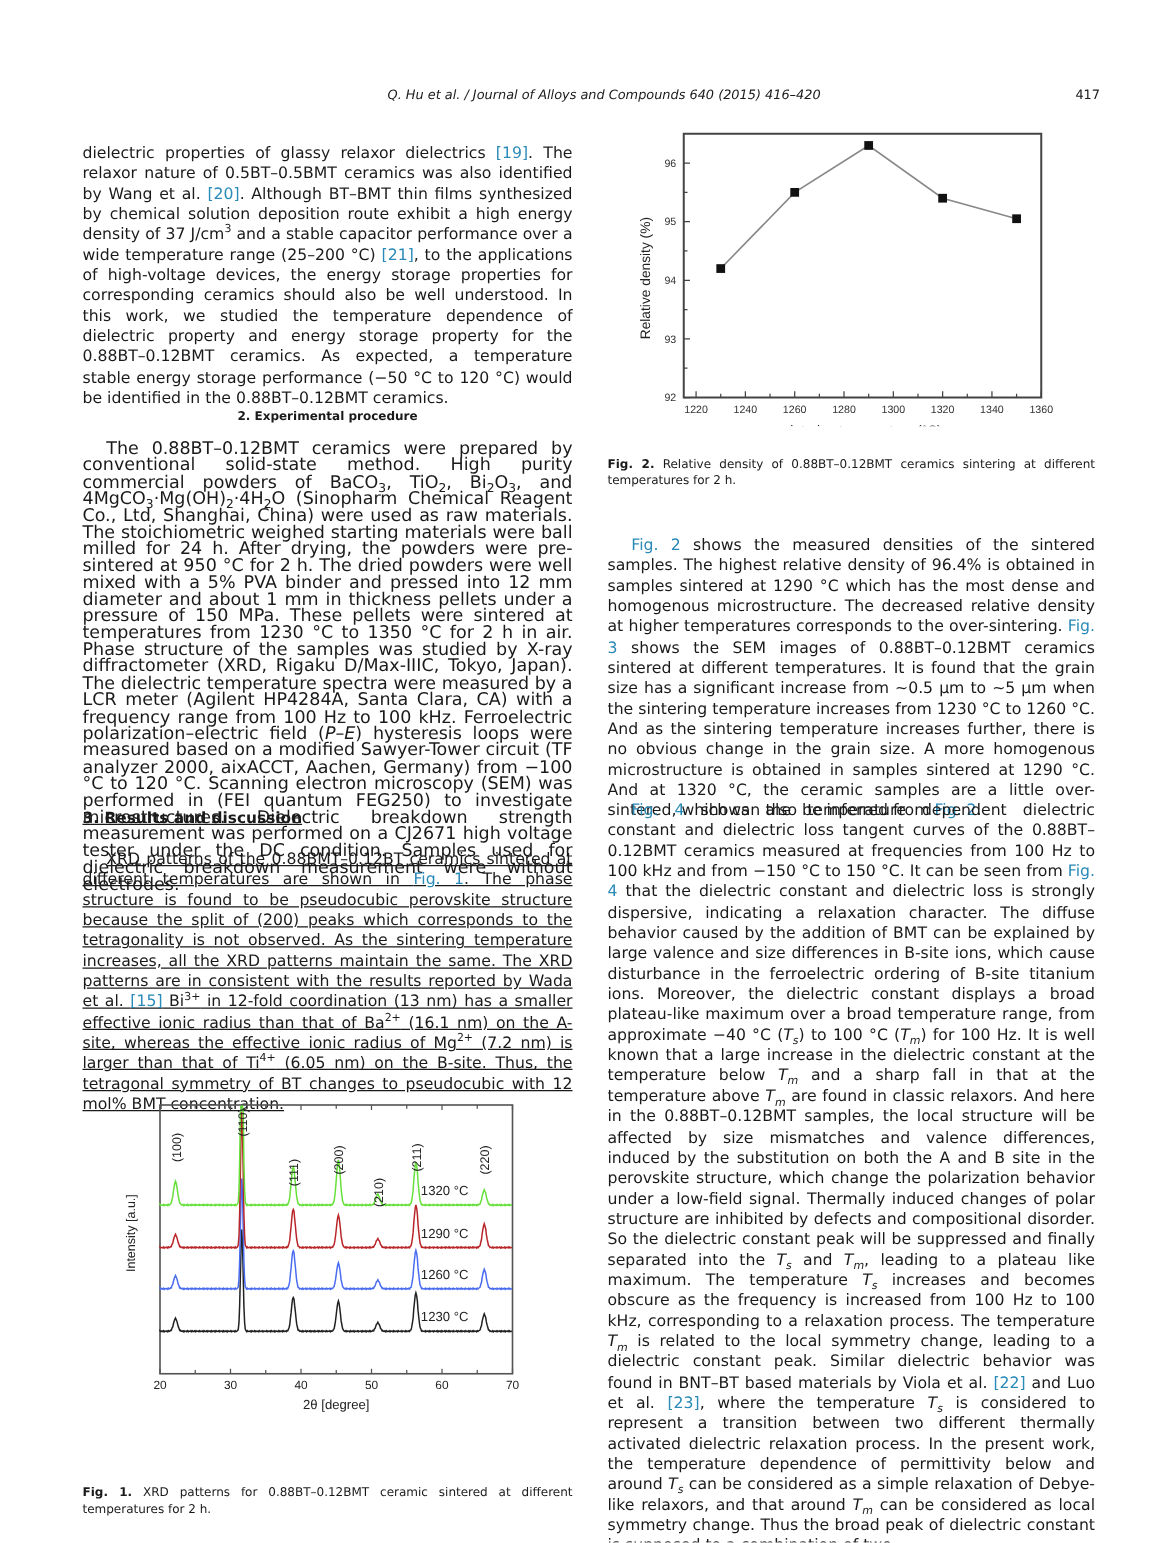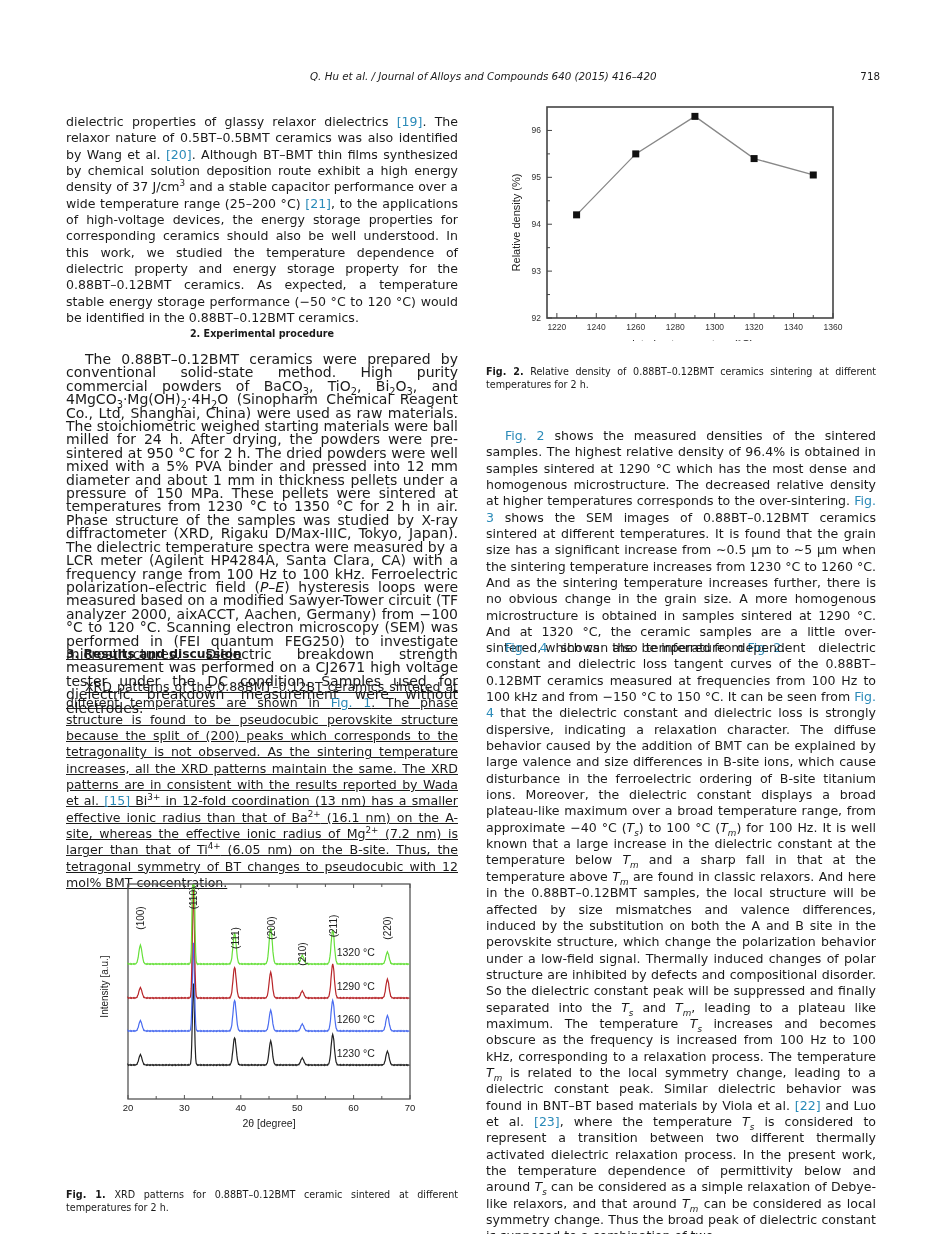--- a/index.html
+++ b/index.html
@@ -21,21 +21,21 @@
   .cap { font-size:9.6px; line-height:13.3px; text-align:justify; margin:0; }
   .cap b { font-weight:bold; }
   sub, sup { font-size:70%; line-height:0; }
   svg text { font-family:"Liberation Sans", "DejaVu Sans", sans-serif; }
 </style>
 </head>
 <body>
 
 <div class="header">
   <span class="journal">Q. Hu et al. / Journal of Alloys and Compounds 640 (2015) 416–420</span>
-  <span class="page-no">718</span>
+  <span class="page-no">417</span>
 </div>
 
 <div class="col left" style="top:98px;margin-top:16px;">
   <p class="body"><span>dielectric properties of glassy relaxor dielectrics </span><span class="ref">[19]</span><span>. The relaxor nature of 0.5BT–0.5BMT ceramics was also identified by Wang et al. </span><span class="ref">[20]</span><span>. Although BT–BMT thin films synthesized by chemical solution deposition route exhibit a high energy density of 37 J/cm</span><sup>3</sup><span> and a stable capacitor performance over a wide temperature range (25–200 °C) </span><span class="ref">[21]</span><span>, to the applications of high-voltage devices, the energy storage properties for corresponding ceramics should also be well understood. In this work, we studied the temperature dependence of dielectric property and energy storage property for the 0.88BT–0.12BMT ceramics. As expected, a temperature stable energy storage performance (−50 °C to 120 °C) would be identified in the 0.88BT–0.12BMT ceramics.</span></p>
 </div>
 
 <div class="col left" style="top:328px;">
   <h3 class="sec sec2">2. Experimental procedure</h3>
   <p class="small indent" style="margin-top:14px;"><span>The 0.88BT–0.12BMT ceramics were prepared by conventional solid-state method. High purity commercial powders of BaCO</span><sub>3</sub><span>, TiO</span><sub>2</sub><span>, Bi</span><sub>2</sub><span>O</span><sub>3</sub><span>, and 4MgCO</span><sub>3</sub><span>·Mg(OH)</span><sub>2</sub><span>·4H</span><sub>2</sub><span>O (Sinopharm Chemical Reagent Co., Ltd, Shanghai, China) were used as raw materials. The stoichiometric weighed starting materials were ball milled for 24 h. After drying, the powders were pre-sintered at 950 °C for 2 h. The dried powders were well mixed with a 5% PVA binder and pressed into 12 mm diameter and about 1 mm in thickness pellets under a pressure of 150 MPa. These pellets were sintered at temperatures from 1230 °C to 1350 °C for 2 h in air. Phase structure of the samples was studied by X-ray diffractometer (XRD, Rigaku D/Max-IIIC, Tokyo, Japan). The dielectric temperature spectra were measured by a LCR meter (Agilent HP4284A, Santa Clara, CA) with a frequency range from 100 Hz to 100 kHz. Ferroelectric polarization–electric field (</span><span style="font-style: italic;">P–E</span><span>) hysteresis loops were measured based on a modified Sawyer-Tower circuit (TF analyzer 2000, aixACCT, Aachen, Germany) from −100 °C to 120 °C. Scanning electron microscopy (SEM) was performed in (FEI quantum FEG250) to investigate microstructures. Dielectric breakdown strength measurement was performed on a CJ2671 high voltage tester under the DC condition. Samples used for dielectric breakdown measurement were without electrodes.</span></p>
 </div>

